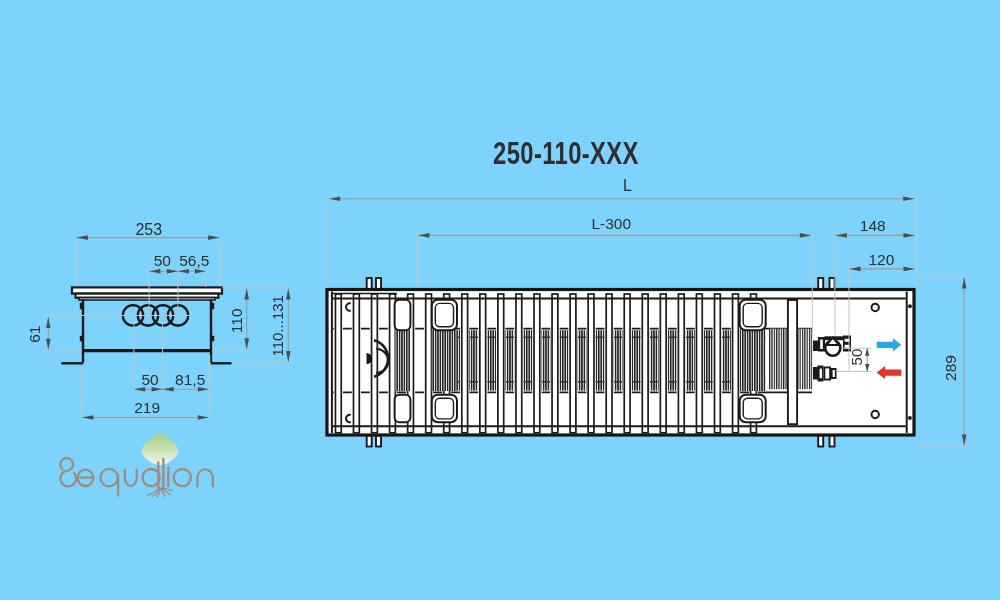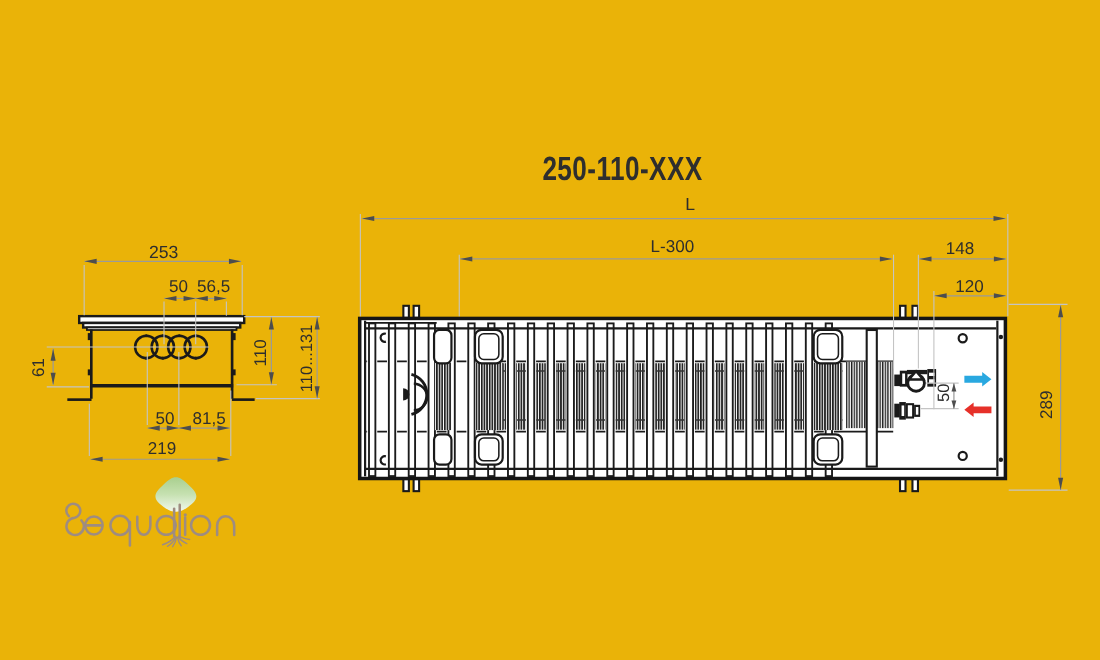--- a/index.html
+++ b/index.html
@@ -1,16 +1,16 @@
 <!DOCTYPE html>
 <html><head>
 <meta charset="utf-8">
 <style>
 html,body{margin:0;padding:0;background:#ffffff;}
-#page{position:relative;width:1000px;height:600px;background:#eab308;overflow:hidden;}
+#page{position:relative;width:1000px;height:600px;background:#7dd3fc;overflow:hidden;}
 svg{display:block;}
 text{font-family:"Liberation Sans",sans-serif;fill:#2e2e2e;}
 </style>
 </head>
 <body>
 <div id="page">
 <svg width="1000" height="600" viewBox="0 0 1000 600">
 <defs>
 <pattern id="hatch" patternUnits="userSpaceOnUse" width="2.4" height="10" x="394">
   <rect x="0" y="0" width="1.55" height="10" fill="#1f1f1f"></rect>

